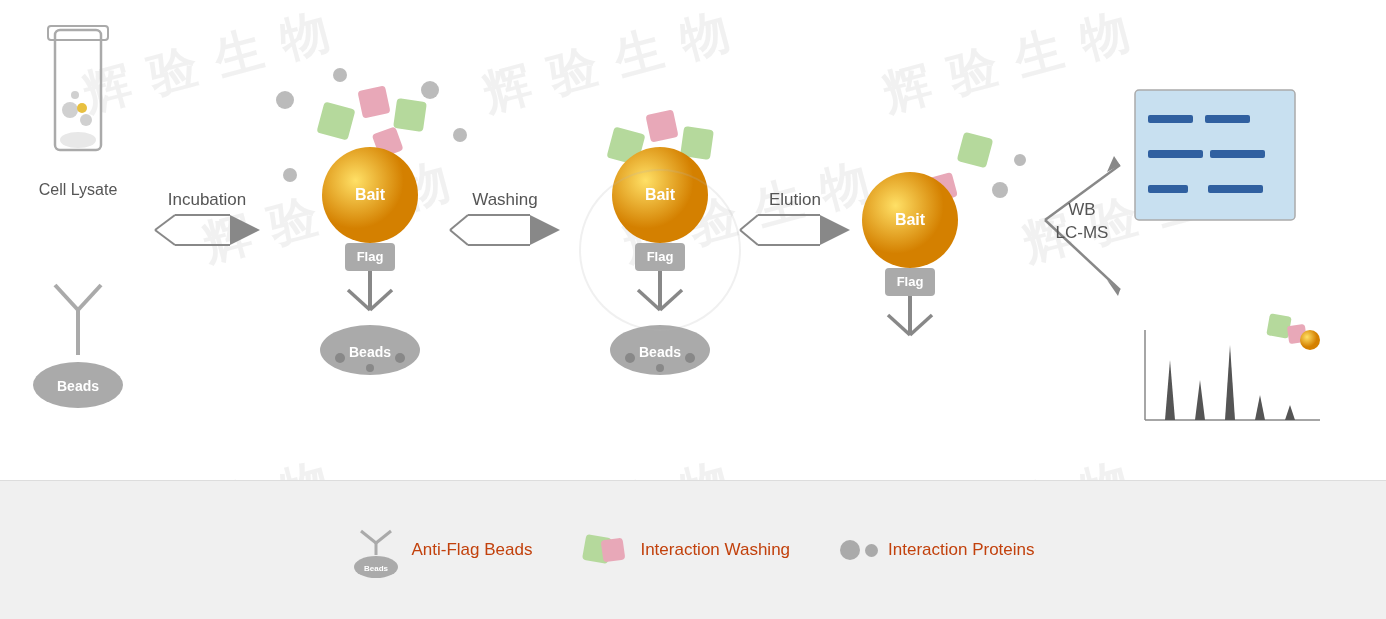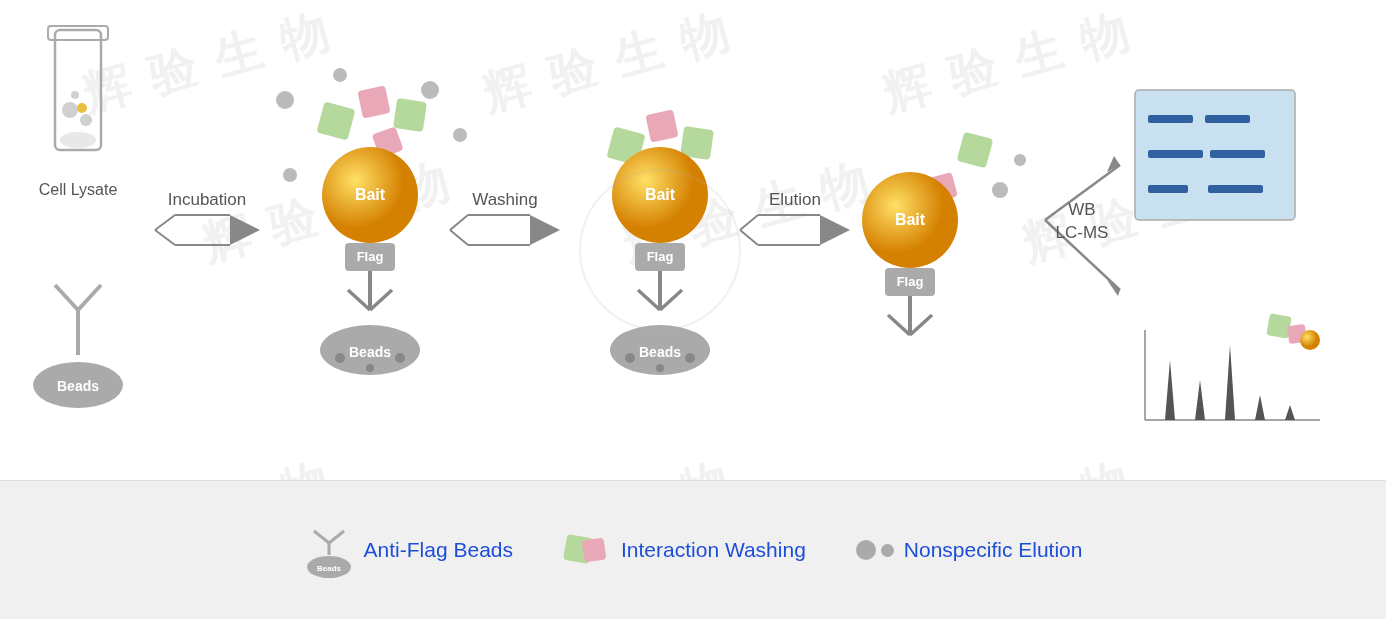--- a/index.html
+++ b/index.html
@@ -44,22 +44,22 @@
       justify-content: center;
       gap: 50px;
       z-index: 2;
     }
     .legend-item {
       display: flex;
       align-items: center;
       gap: 10px;
     }
     .legend-label {
-      font-size: 21px;
-      color: #1d4ed8;
+      font-size: 17px;
+      color: #c2410c;
     }
 
     
     .diagram-svg {
       position: absolute;
       top: 0; left: 0;
       width: 1386px;
       height: 480px;
     }
 
@@ -284,16 +284,16 @@
       <rect x="20" y="8" width="22" height="22" rx="4" fill="#e8a8b8" transform="rotate(-8,31,19)"></rect>
     </svg>
     <span class="legend-label">Interaction  Washing</span>
   </div>
 
   <div class="legend-item">
     <div class="legend-dots">
       <div class="legend-dot-lg"></div>
       <div class="legend-dot-sm"></div>
     </div>
-    <span class="legend-label">Nonspecific Elution</span>
+    <span class="legend-label">Interaction Proteins</span>
   </div>
 
 </div>
 
 </body></html>

